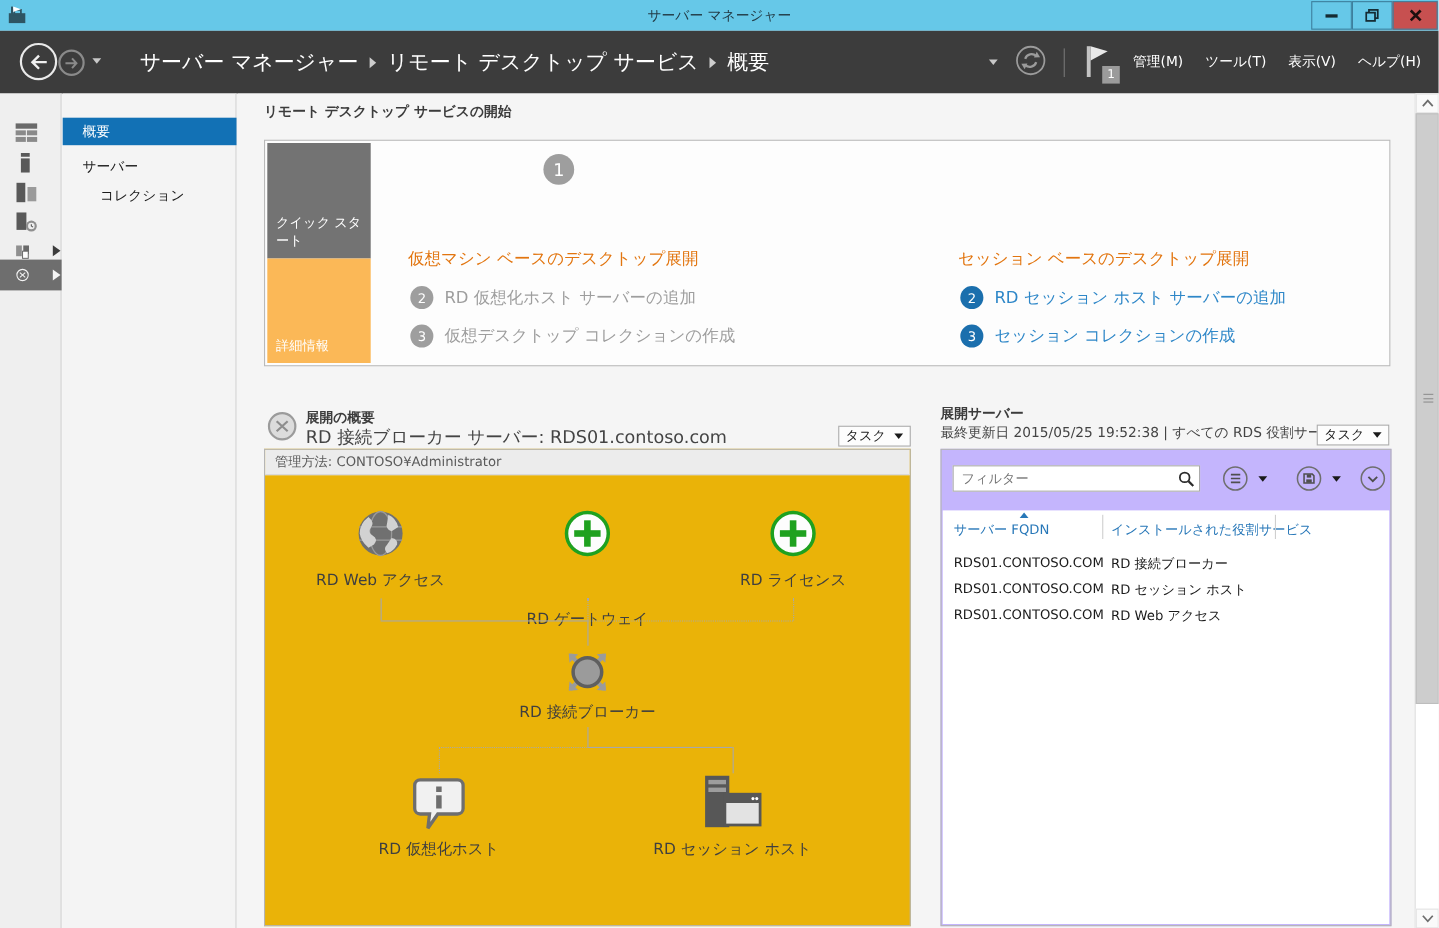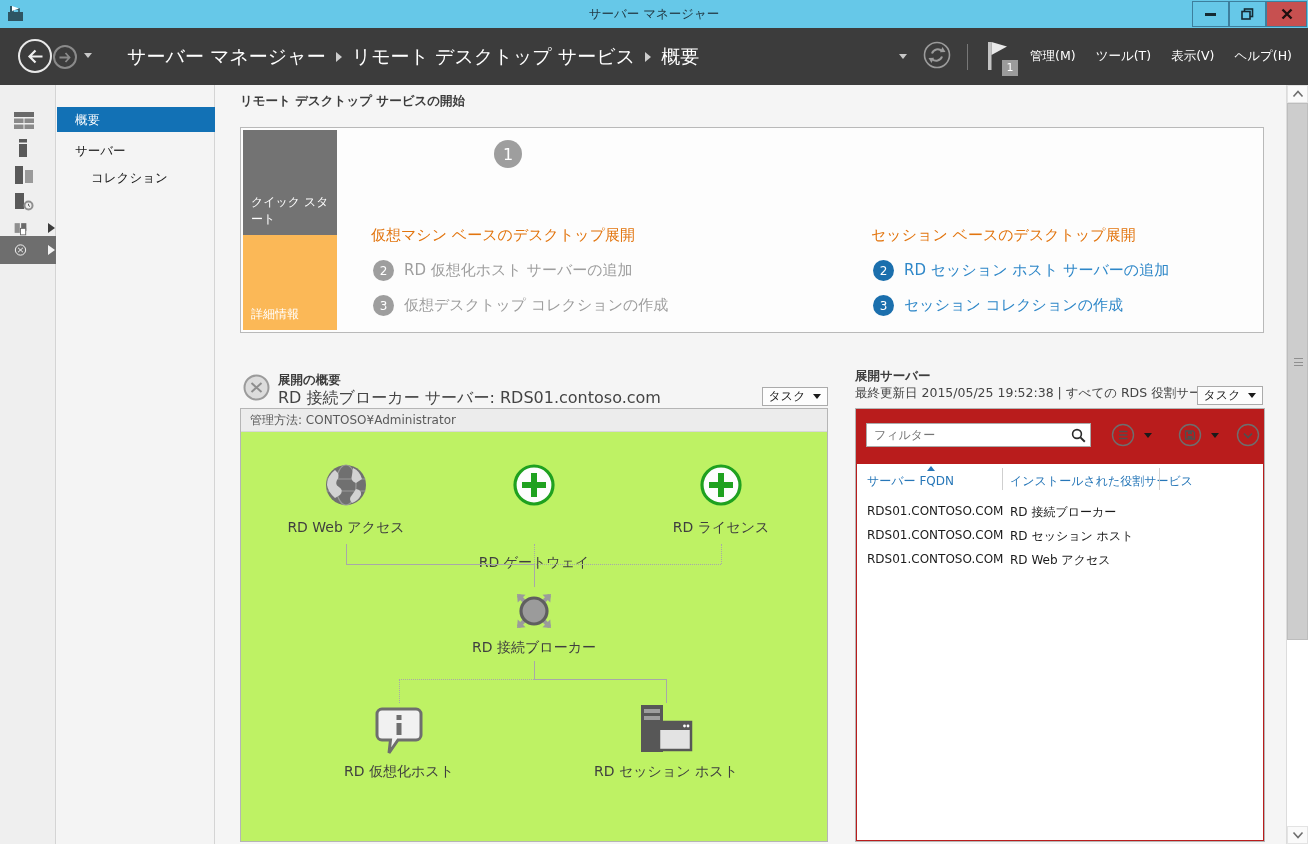--- a/index.html
+++ b/index.html
@@ -56,32 +56,32 @@
   .qs-col-title{font-size:15px;color:#e2750f;cursor:pointer;white-space:nowrap;}
   .qs-step{position:absolute;display:flex;align-items:center;gap:10px;font-size:15px;white-space:nowrap;}
   .qs-step .num-circle{width:21px;height:21px;font-size:12px;}
   .step-gray{color:#9e9e9e;}
   .step-blue{color:#2e87c8;cursor:pointer;}
 
   
   .tasks-btn{position:absolute;width:66px;height:19px;background:#fdfdfd;border:1px solid #ababab;box-sizing:border-box;display:flex;align-items:center;justify-content:center;gap:8px;font-size:12px;color:#1a1a1a;cursor:pointer;}
 
   
-  #diagram-box{position:absolute;left:24px;top:323px;width:588px;height:434px;background:#bef264;border:1px solid #b5b5b5;box-sizing:border-box;}
+  #diagram-box{position:absolute;left:24px;top:323px;width:588px;height:434px;background:#eab308;border:1px solid #b5b5b5;box-sizing:border-box;}
   #diagram-head{position:absolute;left:0;top:0;width:100%;height:23px;background:#ececec;border-bottom:1px solid #d8d8d8;box-sizing:border-box;font-size:12px;color:#5a5a5a;line-height:22px;padding-left:9px;}
   .node-label{position:absolute;font-size:14px;color:#3f3f3f;text-align:center;white-space:nowrap;transform:translateX(-50%);}
   .conn-s{position:absolute;background:transparent;}
   .vline-s{border-left:1px solid #a8a8a8;width:0;}
   .vline-d{border-left:1px dotted #a8a8a8;width:0;}
   .hline-s{border-top:1px solid #a8a8a8;height:0;}
   .hline-d{border-top:1px dotted #a8a8a8;height:0;}
   .node-icon{position:absolute;transform:translateX(-50%);cursor:pointer;}
 
   
-  #srv-box{position:absolute;left:639px;top:323px;width:410px;height:434px;background:#b91c1c;border:1px solid #b5b5b5;box-sizing:border-box;}
+  #srv-box{position:absolute;left:639px;top:323px;width:410px;height:434px;background:#c4b5fd;border:1px solid #b5b5b5;box-sizing:border-box;}
   #filter-wrap{position:absolute;left:10px;top:14px;width:225px;height:24px;}
   #filter-input{width:100%;height:100%;box-sizing:border-box;border:1px solid #ababab;font-size:12px;padding:0 24px 0 7px;background:#fff;color:#333;font-family:"DejaVu Sans","Liberation Sans",sans-serif;}
   #filter-input::placeholder{color:#767676;opacity:1;}
   .tool-circle{position:absolute;top:14px;width:24px;height:24px;cursor:pointer;}
   #srv-table{position:absolute;left:1px;top:55px;width:406px;height:376px;background:#fff;}
   .th{position:absolute;top:9px;font-size:12px;color:#2777b8;cursor:pointer;white-space:nowrap;}
   .th-sep{position:absolute;top:4px;width:1px;height:22px;background:#cfcfcf;}
   .sort-up{position:absolute;width:0;height:0;border-left:4px solid transparent;border-right:4px solid transparent;border-bottom:5px solid #2777b8;}
   .tr{position:absolute;left:0;width:100%;height:24px;cursor:pointer;}
   .td{position:absolute;top:4px;font-size:12px;color:#1a1a1a;white-space:nowrap;}

